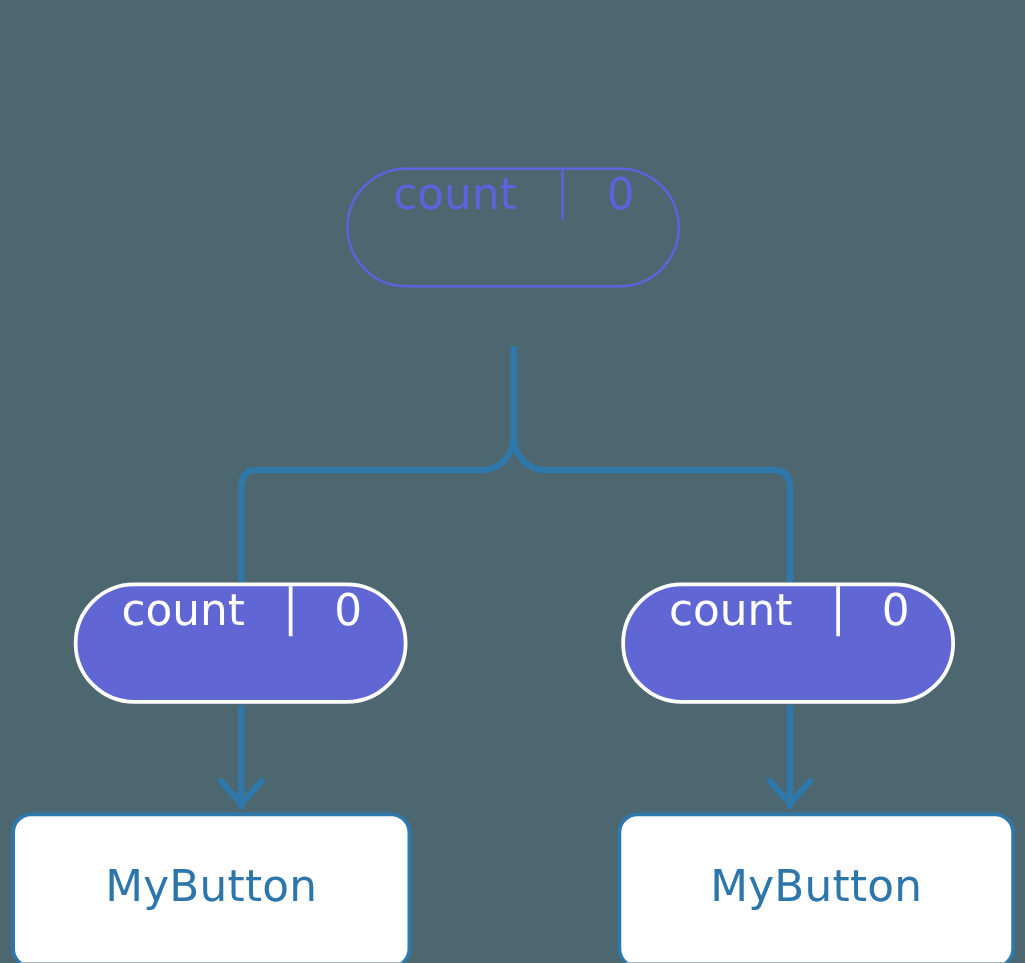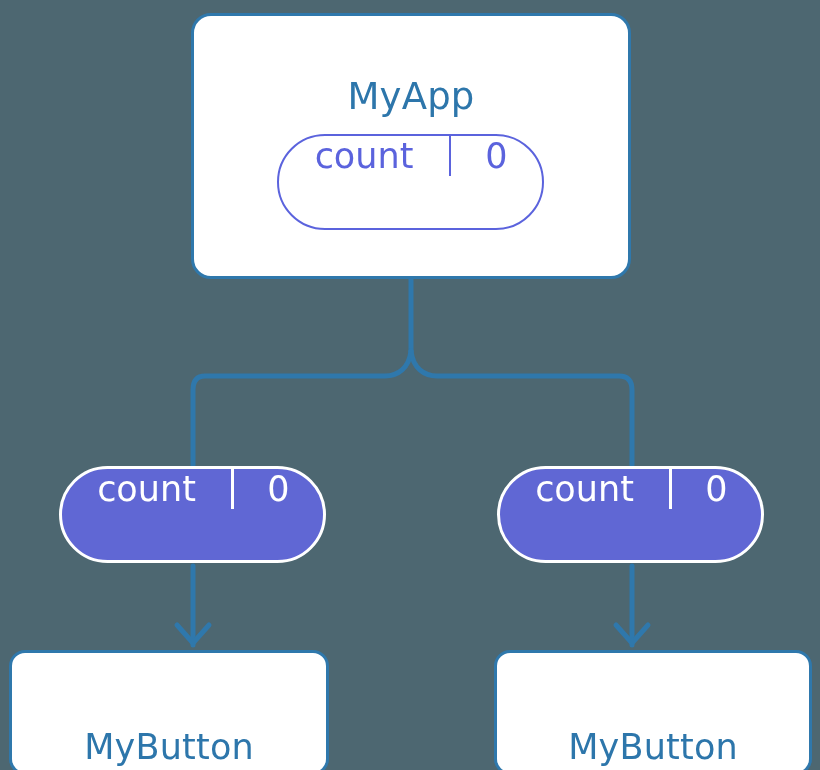--- a/index.html
+++ b/index.html
@@ -79,21 +79,20 @@
     top: 650px;
     width: 318px;
   }
   .button-card .card-title {
     position: absolute;
     left: 0;
     right: 0;
     top: 40px;
     font-size: 35px;
     line-height: 1;
-    margin-top: 37px;
   }
 
   
   .pill {
     position: absolute;
     display: flex;
     align-items: flex-start;
     box-sizing: border-box;
     z-index: 3;
   }
@@ -176,23 +175,20 @@
 
     <path d="M411,351 C413,368 424,376 437,376 L619,376 Q632,376 632,390 L632,465" fill="none" stroke="#2f78ac" stroke-width="5" stroke-linecap="round"></path>
 
     <path d="M193,566 L193,645" fill="none" stroke="#2f78ac" stroke-width="5" stroke-linecap="round"></path>
     <path d="M177,625 L193,643 L209,625" fill="none" stroke="#2f78ac" stroke-width="5" stroke-linecap="round" stroke-linejoin="round"></path>
 
     <path d="M632,566 L632,645" fill="none" stroke="#2f78ac" stroke-width="5" stroke-linecap="round"></path>
     <path d="M616,625 L632,643 L648,625" fill="none" stroke="#2f78ac" stroke-width="5" stroke-linecap="round" stroke-linejoin="round"></path>
   </svg>
 
-  <div class="card" id="app-card">
-    <div class="card-title">MyApp</div>
-  </div>
 
   <div class="pill outline" id="app-state-pill">
     <div class="pill-key">count</div>
     <div class="pill-value">0</div>
   </div>
 
   <div class="pill filled prop-pill" id="prop-pill-left">
     <div class="pill-key">count</div>
     <div class="pill-value">0</div>
   </div>

